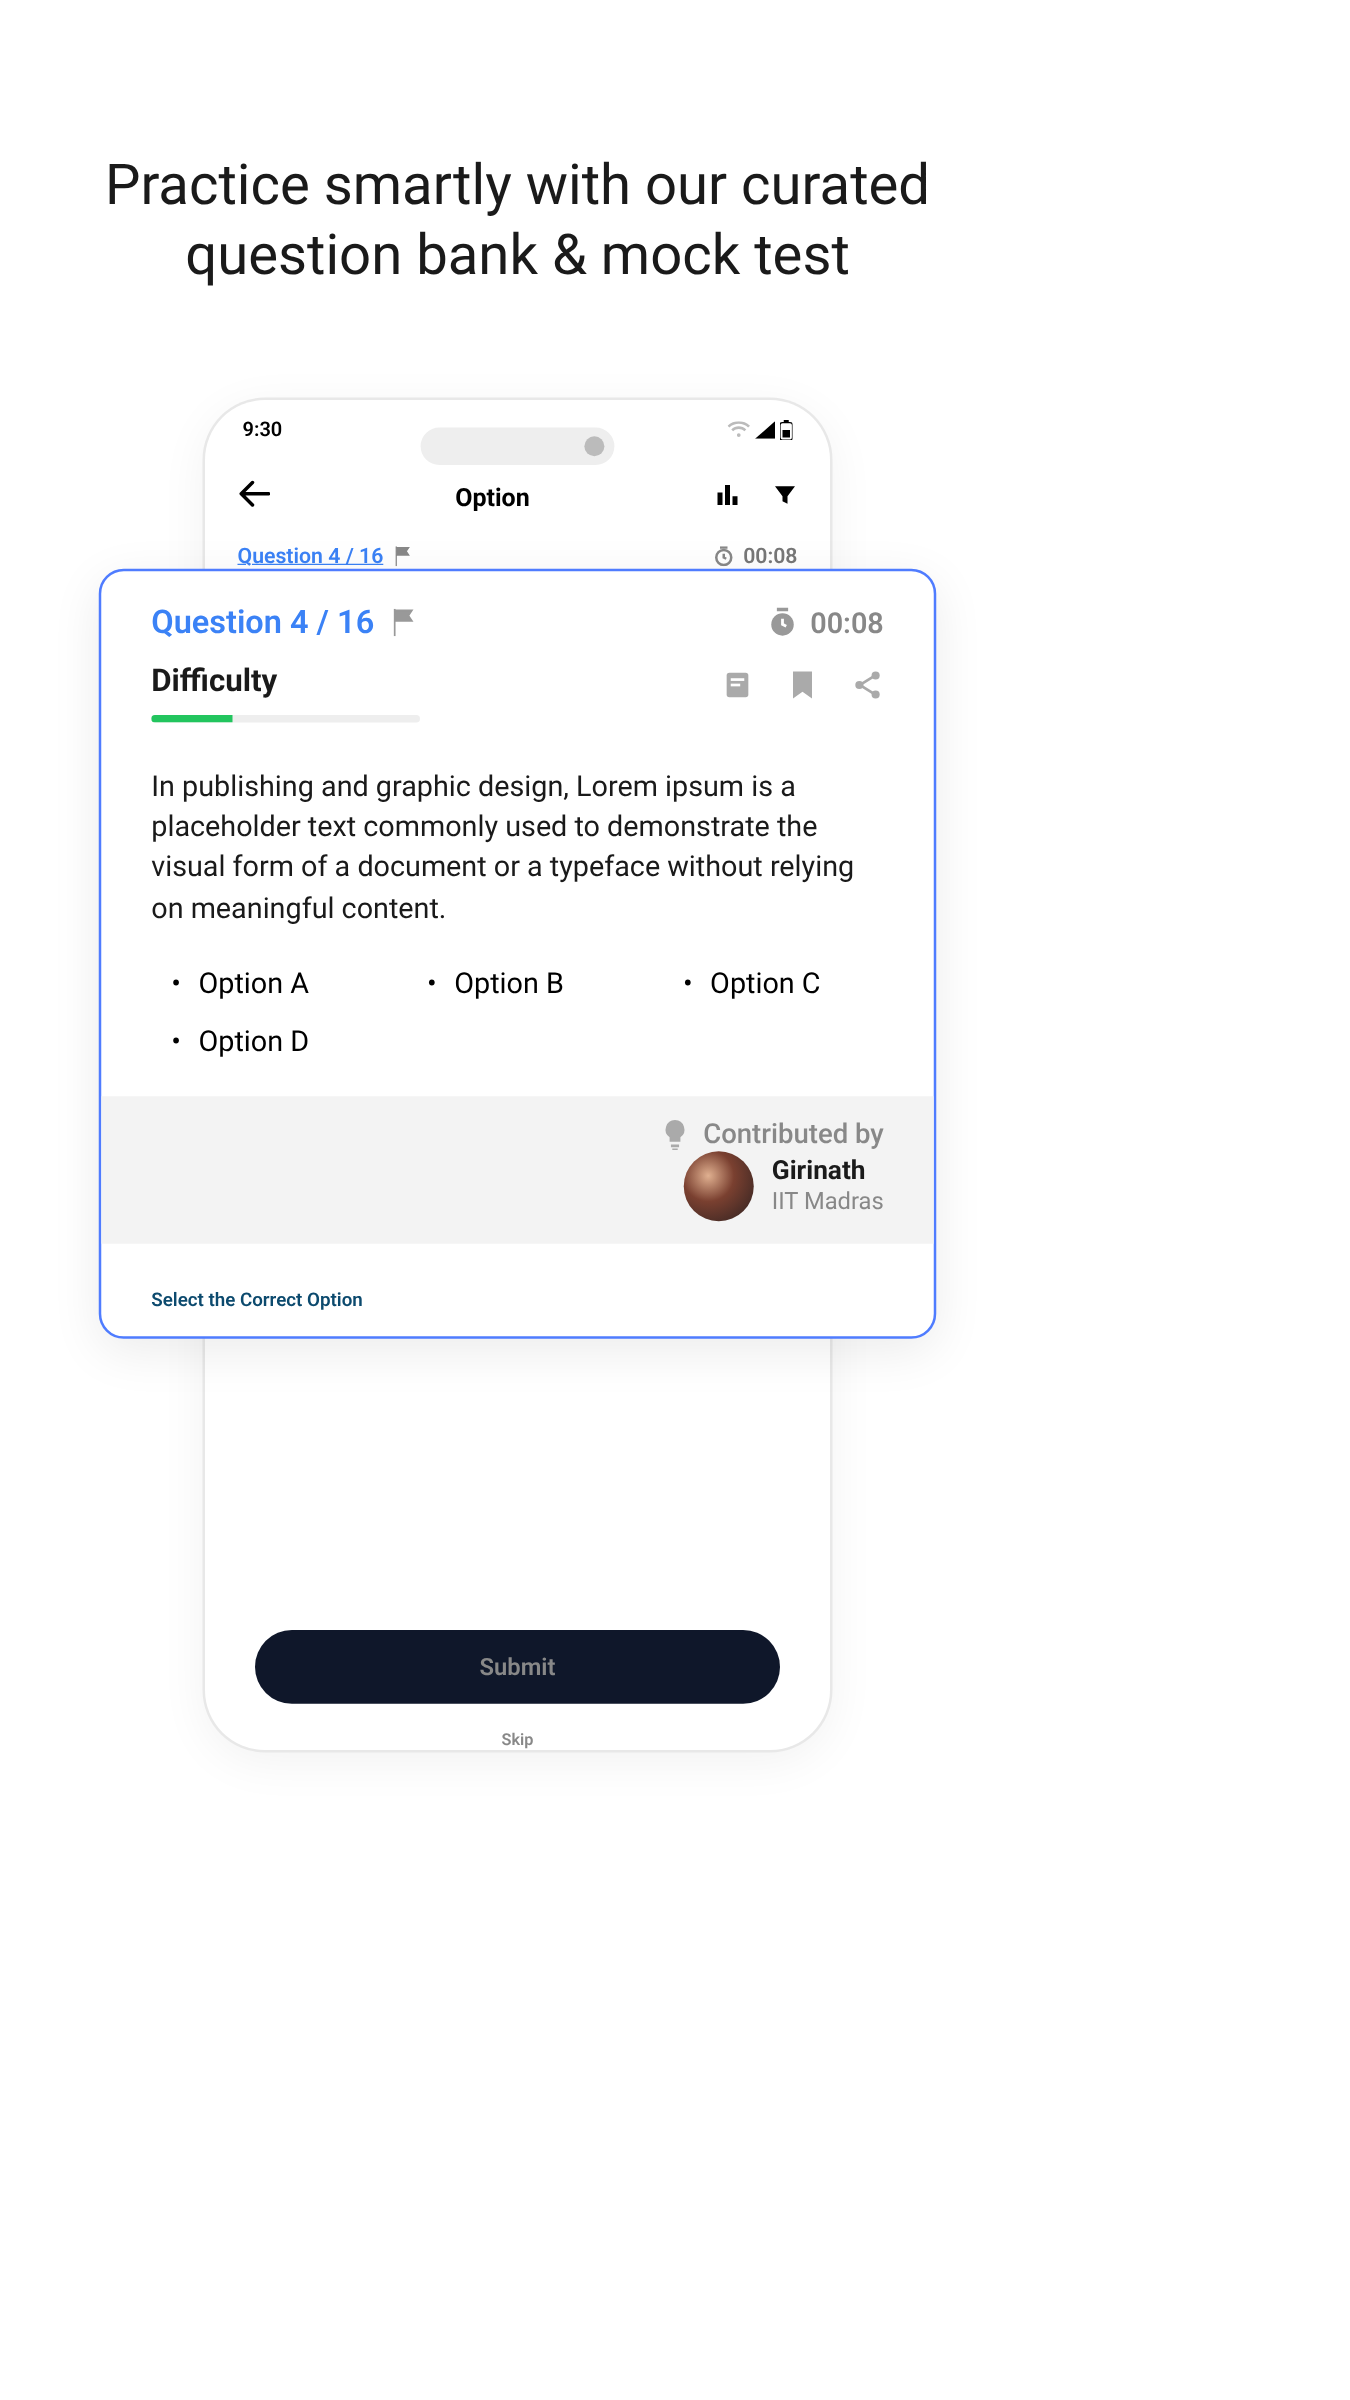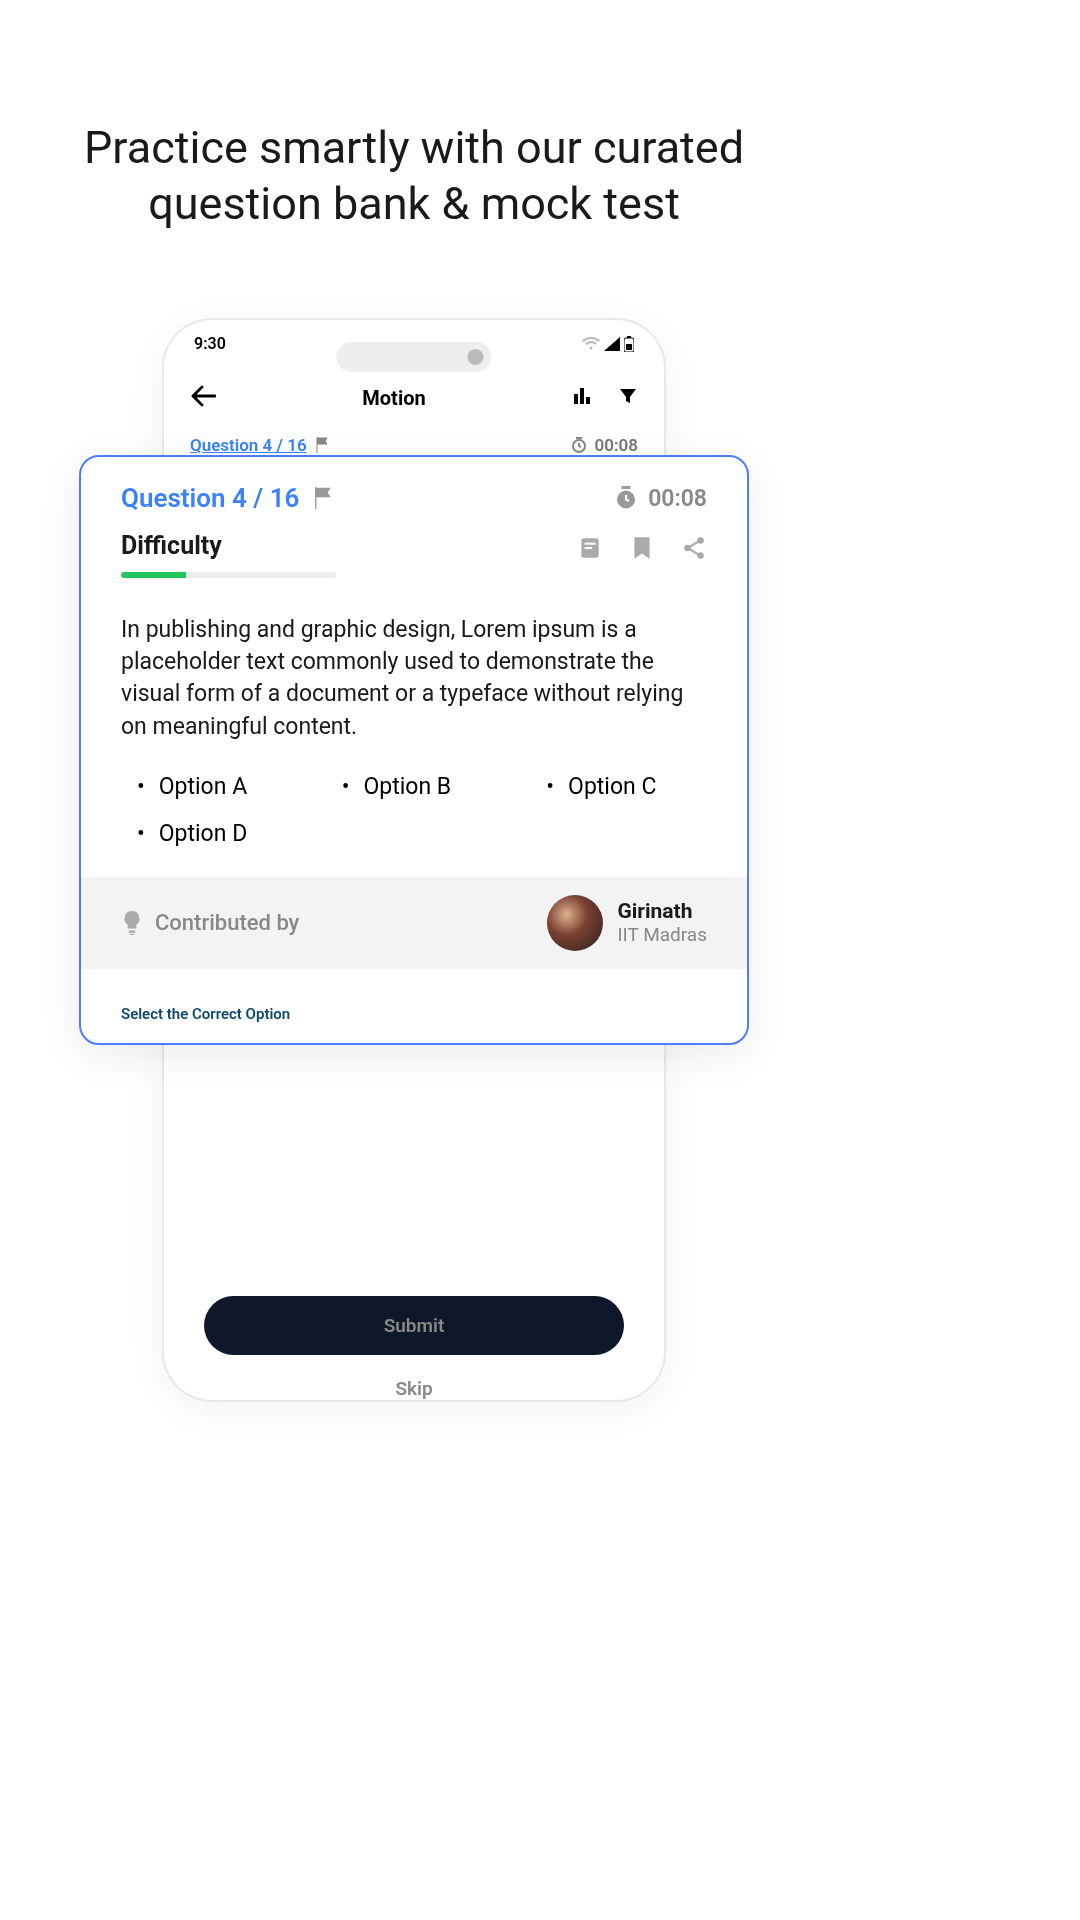--- a/index.html
+++ b/index.html
@@ -117,22 +117,23 @@
   column-gap: 60px;
   row-gap: 20px;
   padding: 6px 56px 30px;
   font-size: 23px;
 }
 .opt-grid div::before { content: "•"; margin-right: 14px; }
 .contrib {
   background: #f3f3f3;
   display: flex;
   justify-content: space-between;
-  align-items: center;
+  align-items: flex-end;
   padding: 18px 40px;
+  flex-direction: column;
 }
 .contrib-left { display: flex; align-items: center; gap: 12px; color: #888; font-size: 22px; font-weight: 500; }
 .contrib-right { display: flex; align-items: center; gap: 14px; }
 .avatar { width: 56px; height: 56px; border-radius: 50%; background: radial-gradient(circle at 35% 35%, #e0b090 0%, #7a4030 40%, #2b2020 100%); }
 .contrib-name { font-size: 21px; font-weight: 700; color: #1a1a1a; }
 .contrib-sub { font-size: 19px; color: #888; }
 .select-title { padding: 36px 40px 20px; font-size: 15px; font-weight: 600; color: #0c4a6e; }
 .bottom-actions {
   position: absolute;
   left: 50%;
@@ -148,21 +149,21 @@
   padding: 18px 0;
   background: #0f172a;
   border-radius: 32px;
   color: #888;
   font-size: 19px;
   font-weight: 600;
 }
 .skip-btn {
   margin-top: 22px;
   color: #888;
-  font-size: 19px;
+  font-size: 13px;
   font-weight: 600;
 }
 </style>
 </head>
 <body>
 
 <h1 class="headline">Practice smartly with our curated question bank &amp; mock test</h1>
 
 <div class="phone-frame">
   <div class="dynamic-island">
@@ -184,21 +185,21 @@
         </svg>
     </div>
   </div>
 
   <div class="app-header">
     <span class="back-arrow">
       <svg width="26" height="22" viewBox="0 0 26 22">
           <path d="M12 2L3 11l9 9M3 11h22" stroke="#000" stroke-width="2.8" fill="none" stroke-linecap="round" stroke-linejoin="round"></path>
         </svg>
     </span>
-    <span class="app-title">Motion</span>
+    <span class="app-title">Option</span>
     <div class="header-icons">
       <span>
         <svg width="20" height="20" viewBox="0 0 20 20">
             <rect x="2" y="8" width="4" height="10" fill="#000"></rect>
             <rect x="8" y="2" width="4" height="16" fill="#000"></rect>
             <rect x="14" y="11" width="4" height="7" fill="#000"></rect>
           </svg>
       </span>
       <span>
         <svg width="20" height="20" viewBox="0 0 20 20">

